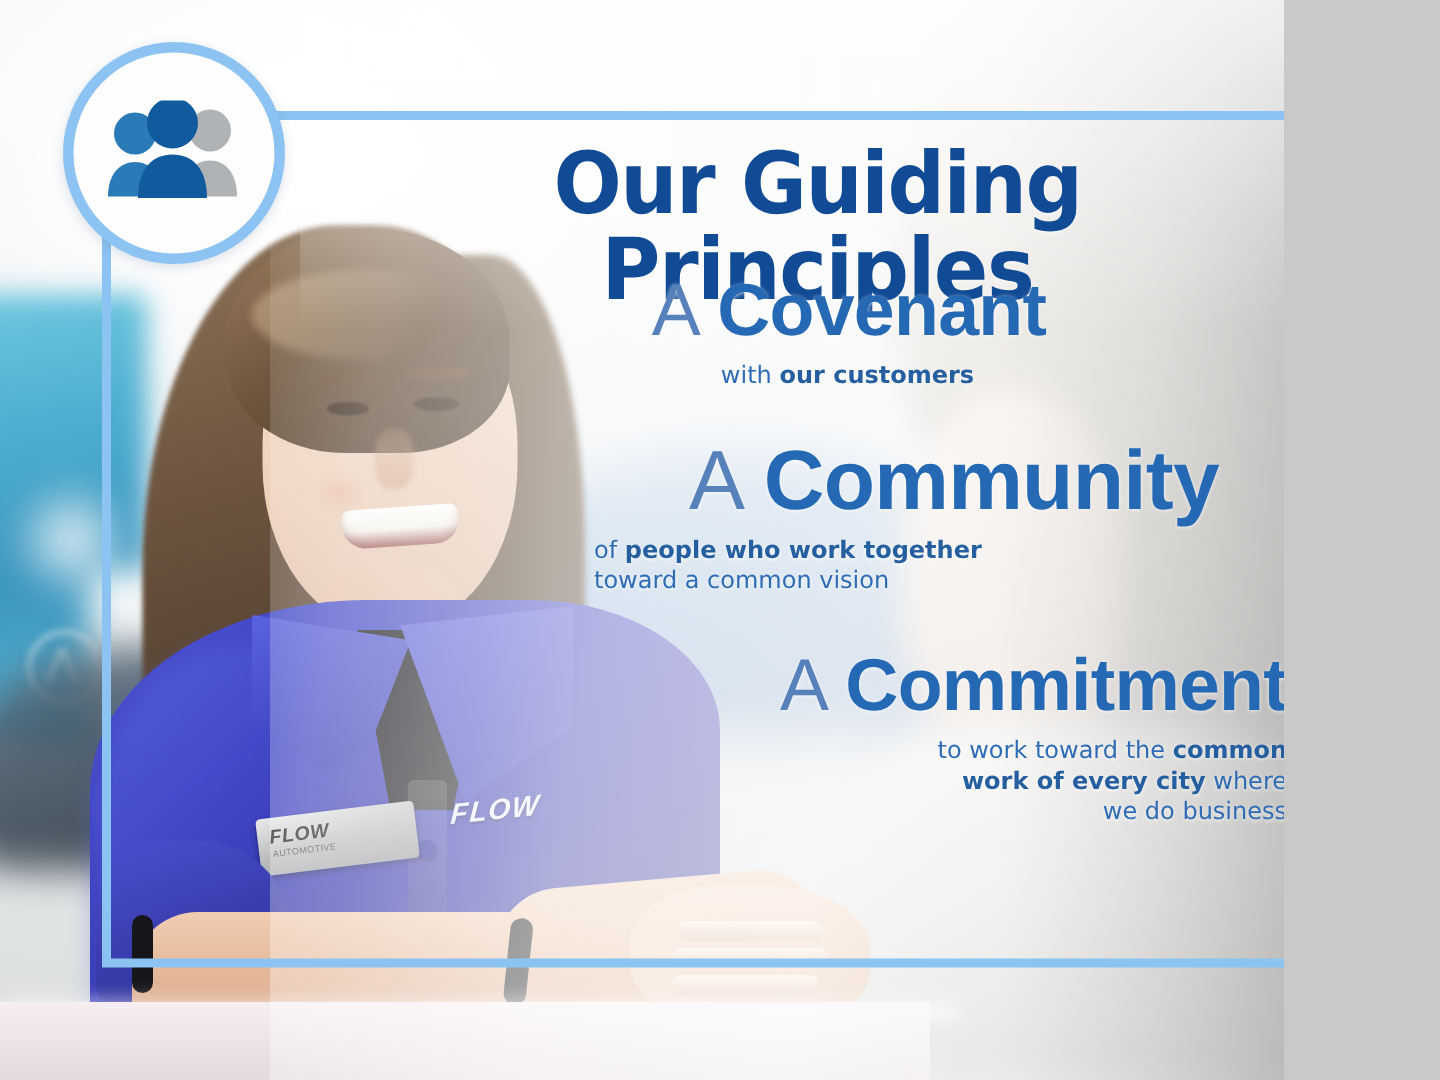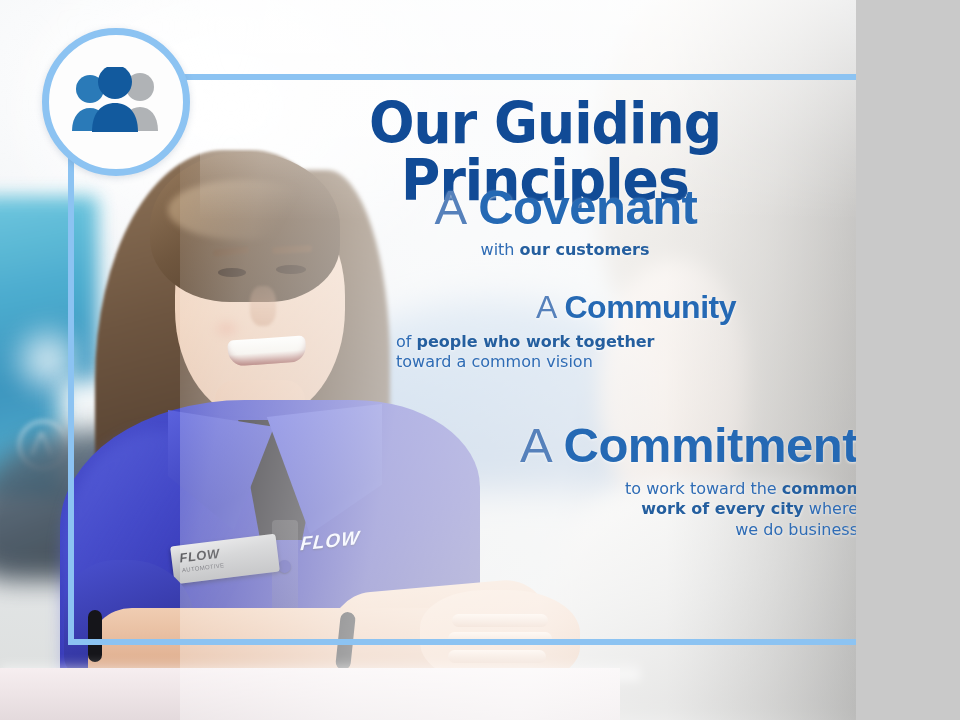--- a/index.html
+++ b/index.html
@@ -586,24 +586,24 @@
     text-shadow: 0 1px 3px rgba(255,255,255,.7);
   }
   .sub b { font-weight: bold; color: #255f9f; }
 
   
   #block-covenant   { text-align: center; }
   #block-covenant   .lede { font-size: 49px; padding-right: 48px; }
   #block-covenant   .sub  { padding-right: 50px; }
 
   #block-community  { text-align: center; margin-top: 30px; }
-  #block-community  .lede { font-size: 32px; padding-left: 92px; }
+  #block-community  .lede { font-size: 56px; padding-left: 92px; }
   #block-community  .sub  { text-align: left; padding-left: 96px; }
 
-  #block-commitment { text-align: right; margin-top: 48px; padding-right: 22px; }
+  #block-commitment { text-align: right; margin-top: 34px; padding-right: 22px; }
   #block-commitment .lede { font-size: 49px; }
   #block-commitment .sub  { text-align: right; }
 </style>
 </head>
 <body>
 
 <div id="stage">
 
   <div class="photo">
     <div class="bg-wall"></div>

